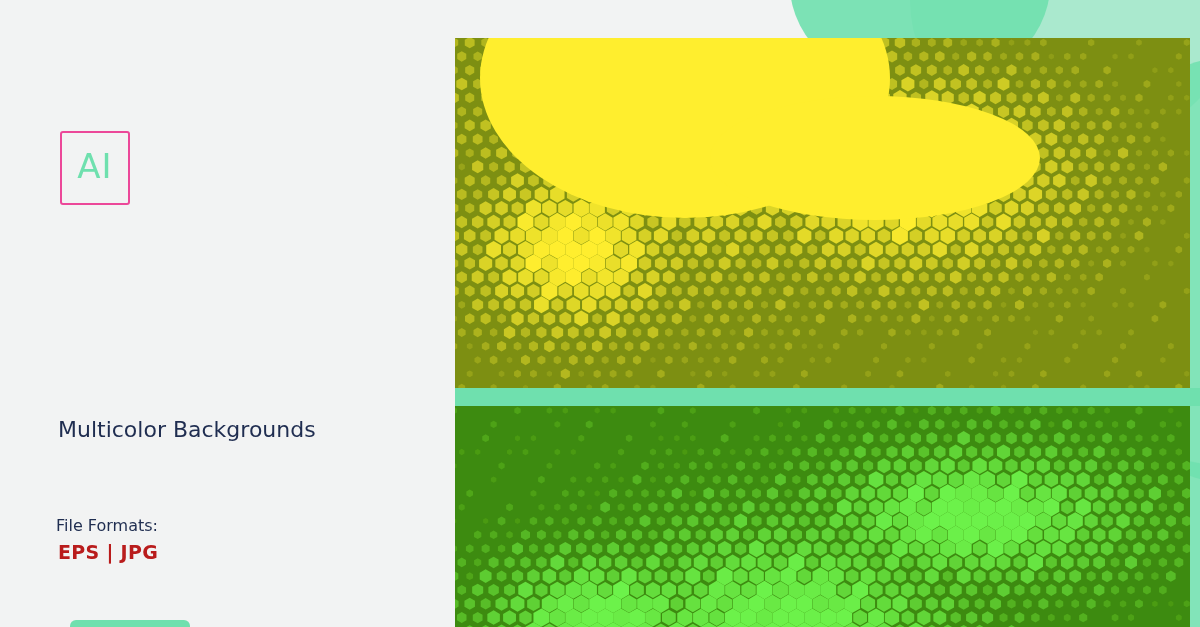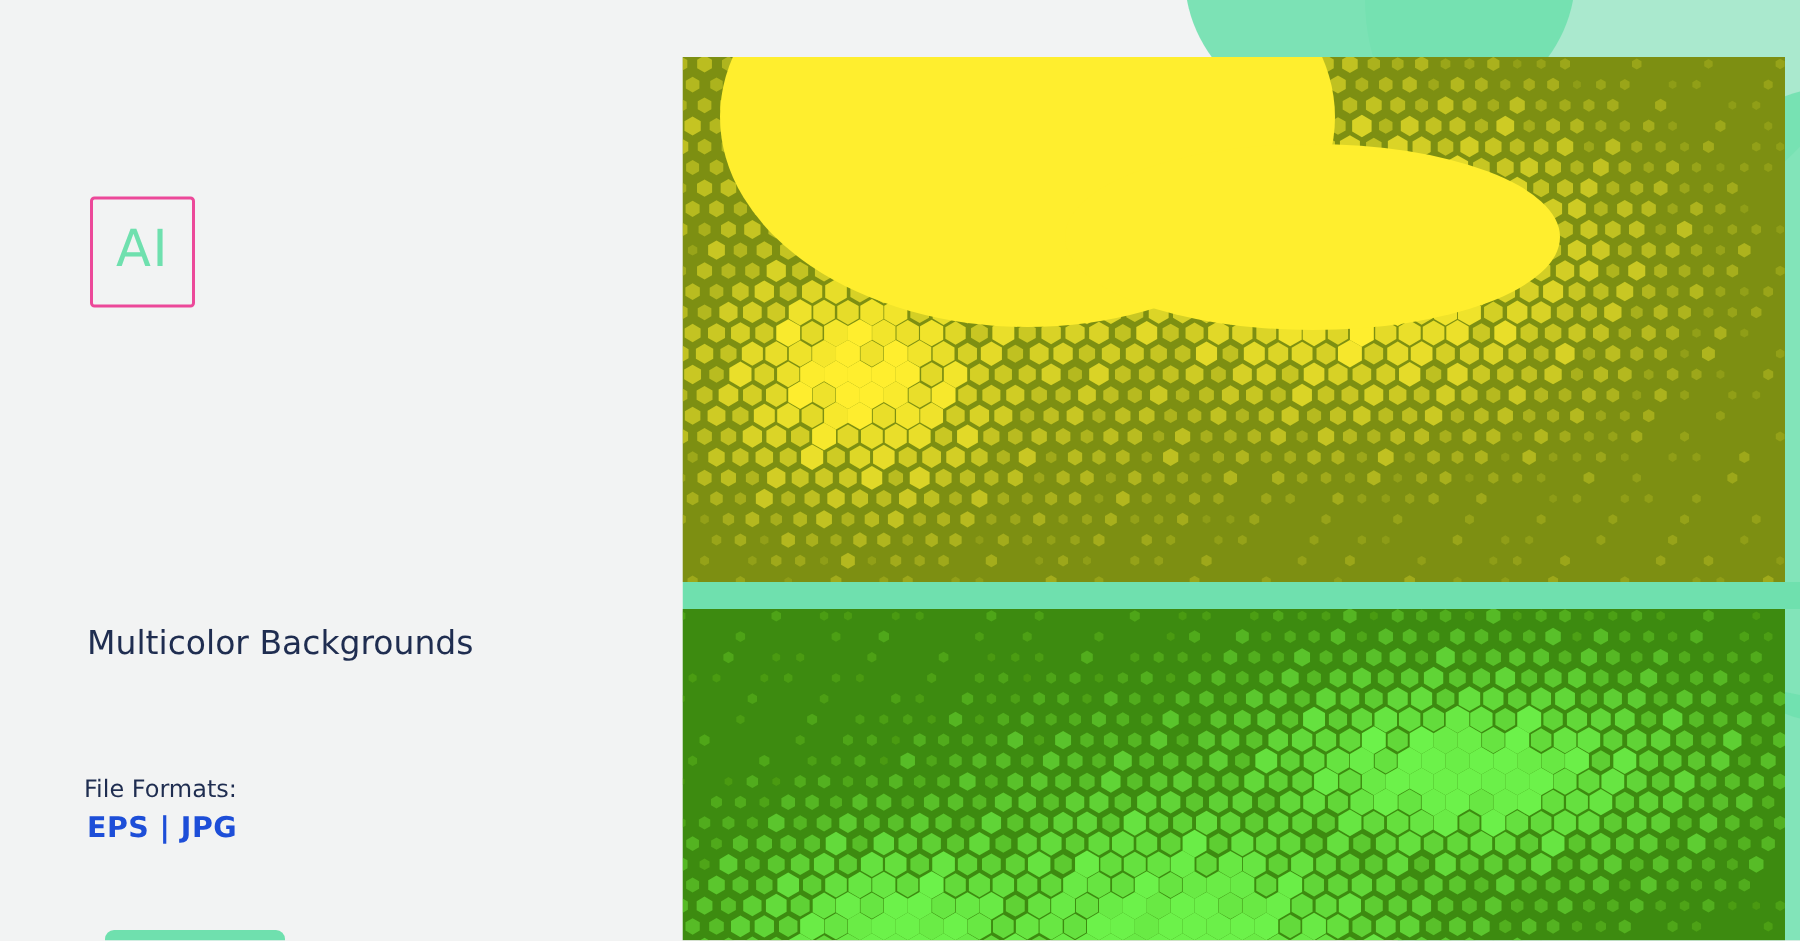--- a/index.html
+++ b/index.html
@@ -134,21 +134,21 @@
     top: 516px;
     font-size: 16px;
     color: #1f2d50;
     font-weight: 400;
   }
   .formats-value {
     position: absolute;
     left: 58px;
     top: 541px;
     font-size: 19px;
-    color: #1d4ed8;
+    color: #b91c1c;
     font-weight: bold;
     letter-spacing: 0.3px;
   }
   .bottom-pill {
     position: absolute;
     left: 70px;
     top: 620px;
     width: 120px;
     height: 30px;
     border-radius: 6px;

